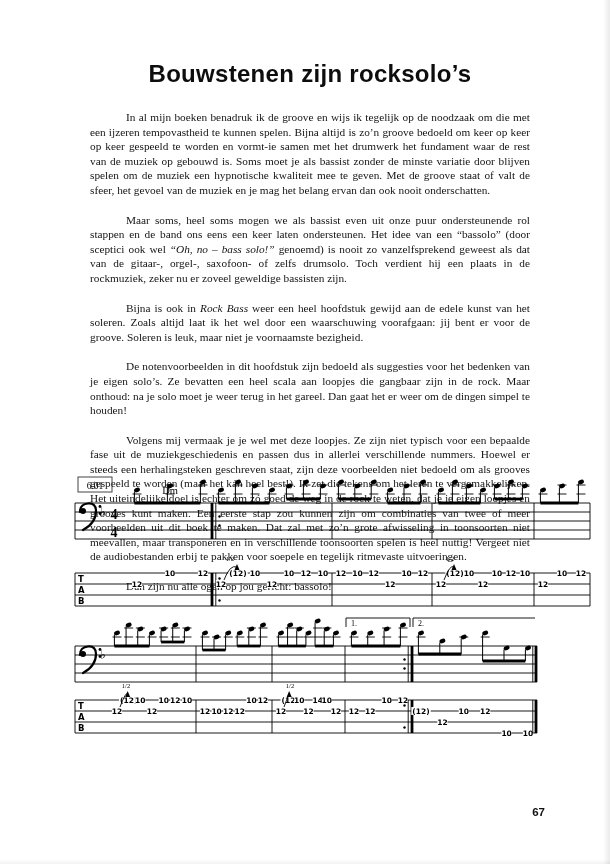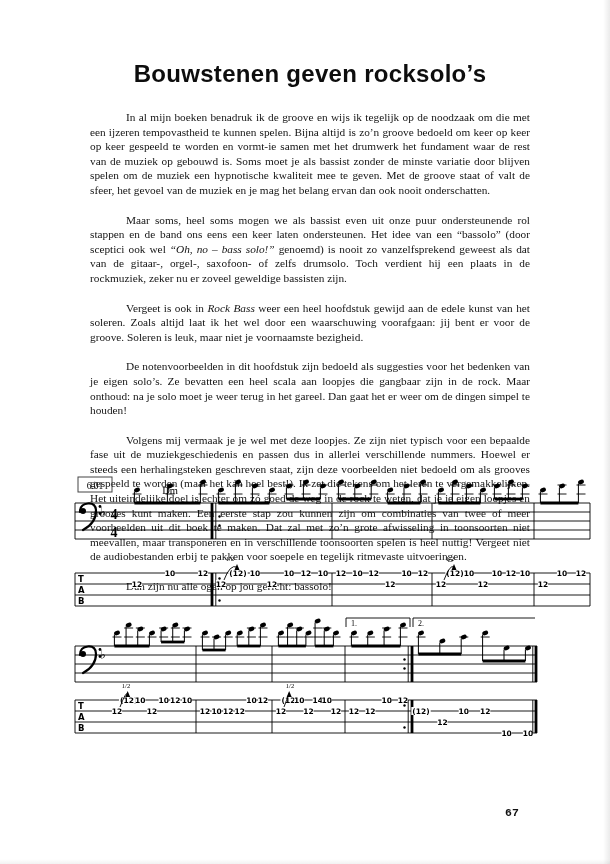--- a/index.html
+++ b/index.html
@@ -22,34 +22,34 @@
     text-align:center;font-family:"Liberation Sans", sans-serif;
     font-weight:800;font-size:24px;letter-spacing:0.3px;color:#0d0d0d;
   }
   .body-text{
     position:absolute;top:95px;left:75px;width:470px;
     font-size:11.3px;line-height:14.6px;text-align:justify;color:#141414;
   }
   .body-text p{margin:15px;text-indent:36px;}
   .music-svg{position:absolute;top:470px;left:0;}
   .page-number{
-    position:absolute;top:806px;left:505px;width:40px;text-align:left;
-    font-family:Liberation Mono, monospace;font-weight:bold;
+    position:absolute;top:806px;left:505px;width:40px;text-align:right;
+    font-family:Liberation Sans, sans-serif;font-weight:bold;
     font-size:11.5px;color:#111;
   }
 </style>
 </head>
 <body>
 
 <div class="page">
-  <h1 class="title">Bouwstenen geven rocksolo’s</h1>
+  <h1 class="title">Bouwstenen zijn rocksolo’s</h1>
   <div class="body-text" id="paragraphs">
       <p><span>In al mijn boeken benadruk ik de groove en wijs ik tegelijk op de noodzaak om die met een ijzeren tempovastheid te kunnen spelen. Bijna altijd is zo’n groove bedoeld om keer op keer op keer gespeeld te worden en vormt-ie samen met het drumwerk het fundament waar de rest van de muziek op gebouwd is. Soms moet je als bassist zonder de minste variatie door blijven spelen om de muziek een hypnotische kwaliteit mee te geven. Met de groove staat of valt de sfeer, het gevoel van de muziek en je mag het belang ervan dan ook nooit onderschatten.</span></p>
       <p><span>Maar soms, heel soms mogen we als bassist even uit onze puur ondersteunende rol stappen en de band ons eens een keer laten ondersteunen. Het idee van een “bassolo” (door sceptici ook wel </span><i>“Oh, no – bass solo!”</i><span> genoemd) is nooit zo vanzelfsprekend geweest als dat van de gitaar-, orgel-, saxofoon- of zelfs drumsolo. Toch verdient hij een plaats in de rockmuziek, zeker nu er zoveel geweldige bassisten zijn.</span></p>
-      <p><span>Vergeet is ook in </span><i>Rock Bass</i><span> weer een heel hoofdstuk gewijd aan de edele kunst van het soleren. Zoals altijd laat ik het wel door een waarschuwing voorafgaan: jij bent er voor de groove. Soleren is leuk, maar niet je voornaamste bezigheid.</span></p>
+      <p><span>Bijna is ook in </span><i>Rock Bass</i><span> weer een heel hoofdstuk gewijd aan de edele kunst van het soleren. Zoals altijd laat ik het wel door een waarschuwing voorafgaan: jij bent er voor de groove. Soleren is leuk, maar niet je voornaamste bezigheid.</span></p>
       <p><span>De notenvoorbeelden in dit hoofdstuk zijn bedoeld als suggesties voor het bedenken van je eigen solo’s. Ze bevatten een heel scala aan loopjes die gangbaar zijn in de rock. Maar onthoud: na je solo moet je weer terug in het gareel. Dan gaat het er weer om de dingen simpel te houden!</span></p>
       <p><span>Volgens mij vermaak je je wel met deze loopjes. Ze zijn niet typisch voor een bepaalde fase uit de muziekgeschiedenis en passen dus in allerlei verschillende nummers. Hoewel er steeds een herhalingsteken geschreven staat, zijn deze voorbeelden niet bedoeld om als grooves gespeeld te worden (maar het kán heel best!). Ik zet die tekens om het leren te vergemakkelijken. Het uiteindelijke doel is echter om zó goed de weg in de rock te weten, dat je je eigen loopjes en grooves kunt maken. Een eerste stap zou kunnen zijn om combinaties van twee of meer voorbeelden uit dit boek te maken. Dat zal met zo’n grote afwisseling in toonsoorten niet meevallen, maar transponeren en in verschillende toonsoorten spelen is heel nuttig! Vergeet niet de audiobestanden erbij te pakken voor soepele en tegelijk ritmevaste uitvoeringen.</span></p>
       <p><span>Dan zijn nu alle ogen op jou gericht: bassolo!</span></p>
     </div>
   <svg id="music-svg" class="music-svg" width="610" height="300" viewBox="0 0 610 300">
       <line x1="75" y1="33" x2="590" y2="33" stroke="#000" stroke-width="0.9"></line>
       <line x1="75" y1="42" x2="590" y2="42" stroke="#000" stroke-width="0.9"></line>
       <line x1="75" y1="51" x2="590" y2="51" stroke="#000" stroke-width="0.9"></line>
       <line x1="75" y1="60" x2="590" y2="60" stroke="#000" stroke-width="0.9"></line>
       <line x1="75" y1="69" x2="590" y2="69" stroke="#000" stroke-width="0.9"></line>

